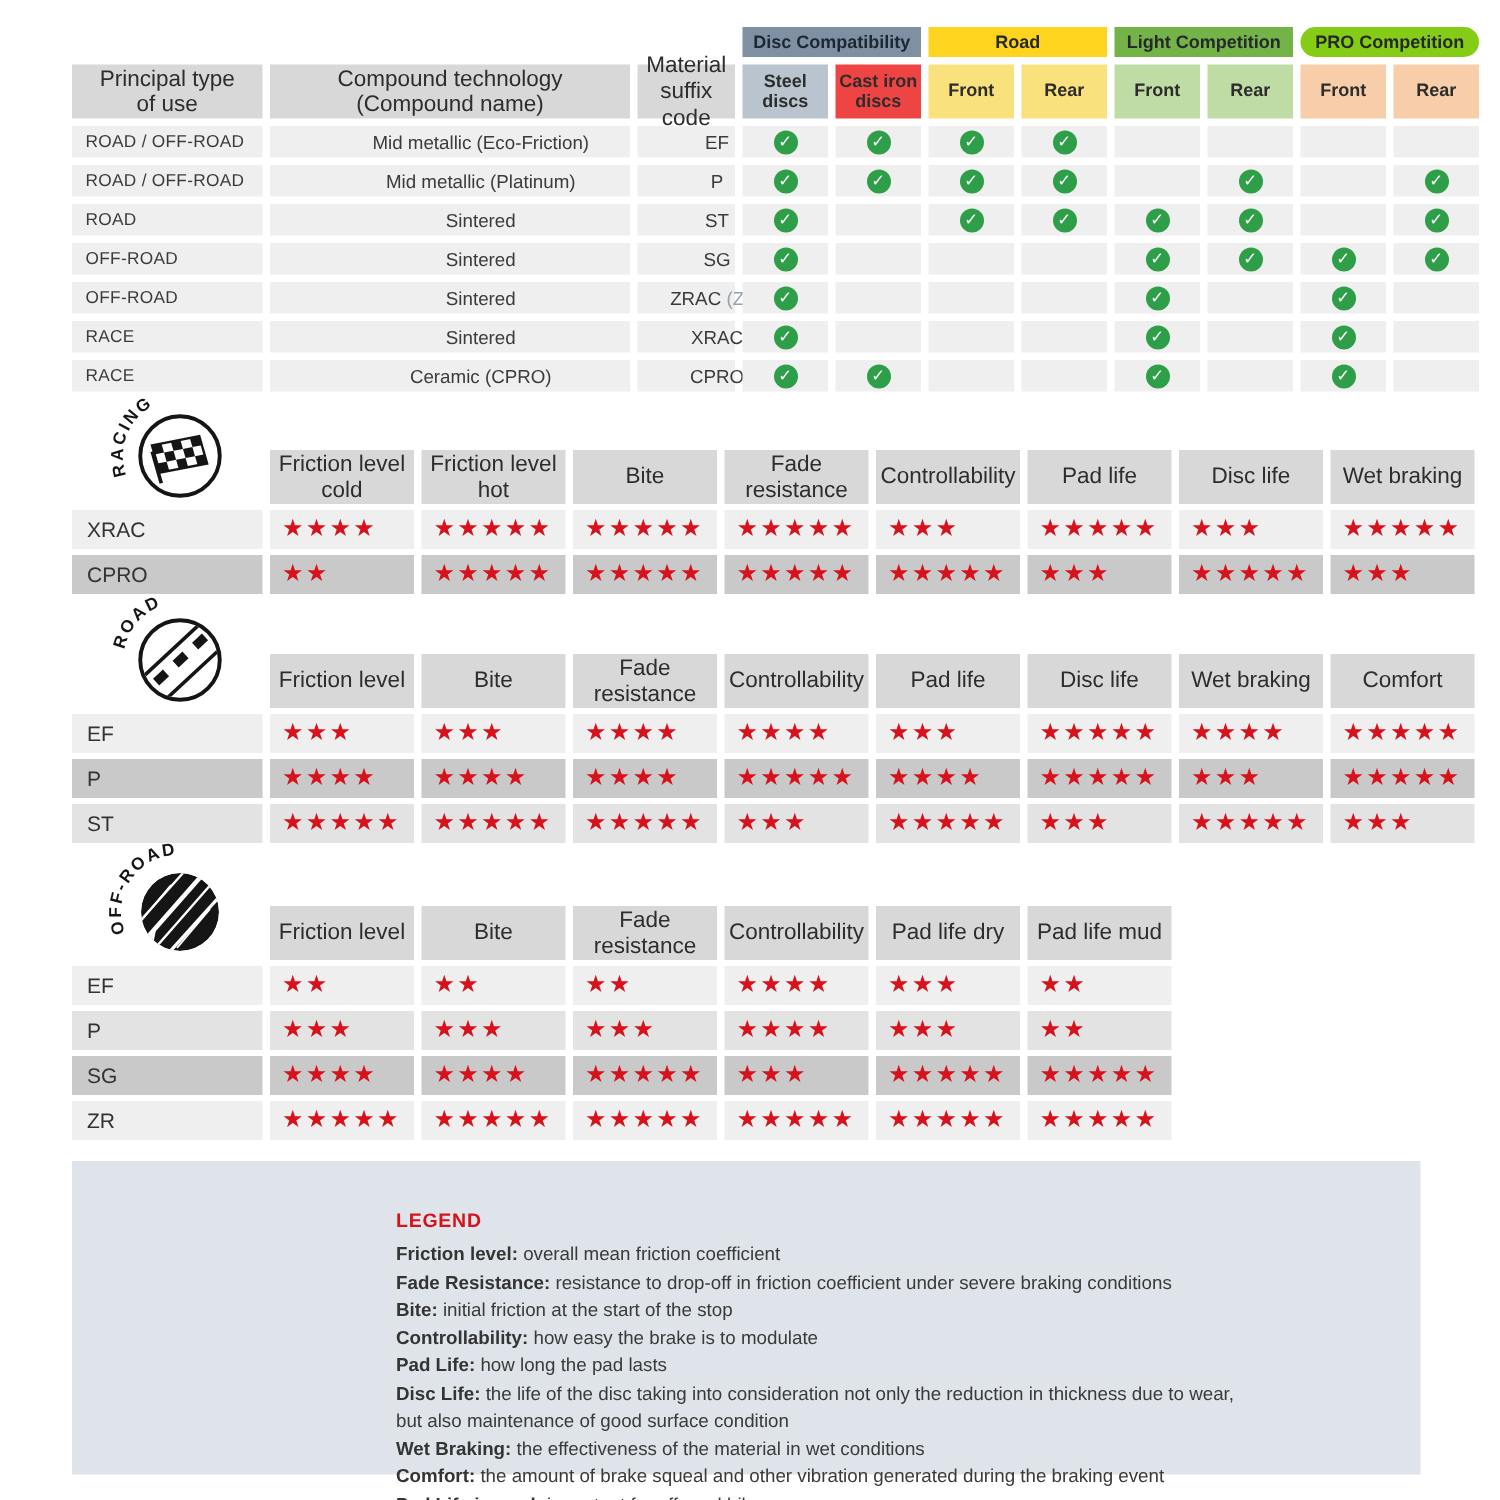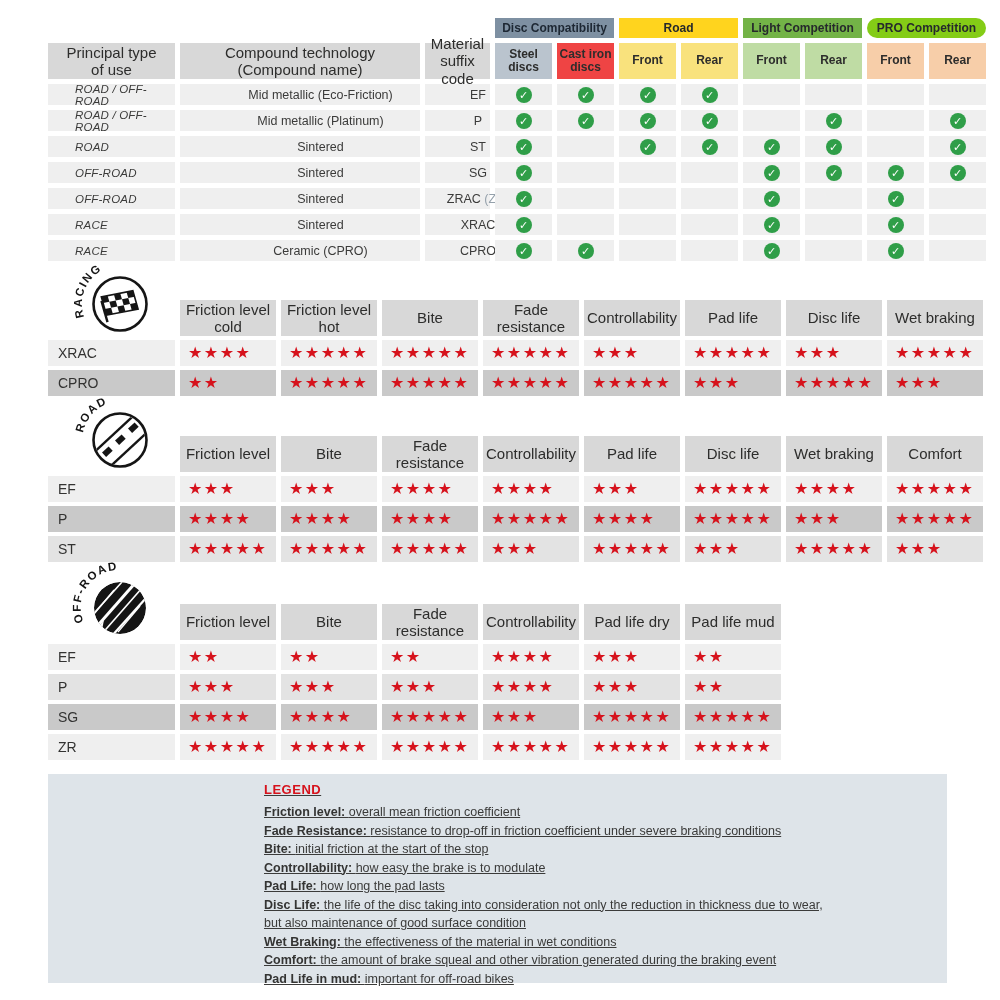--- a/index.html
+++ b/index.html
@@ -12,21 +12,21 @@
               grid-template-rows:20px 36px; grid-auto-rows:21px; gap:5px; width:938px; }
   .gh-spacer { grid-column:span 3; }
   .gh { grid-column:span 2; display:flex; align-items:center; justify-content:center;
         font-weight:bold; font-size:12px; color:#26292c; }
   .gh.disc { color:#1d2733; }
   .hcell { background:#d8d8d8; display:flex; align-items:center; justify-content:center;
            text-align:center; font-weight:normal; font-size:15px; line-height:1.15;
            white-space:pre-line; color:#2d2d2c; padding:1px 2px; }
   .sub { font-weight:bold; font-size:12px; line-height:1.1; }
   .cell { background:#efefef; display:flex; align-items:center; font-size:12px; }
-  .cell.type { padding-left:27px; font-size:11.5px; letter-spacing:.2px;font-style:italic; }
+  .cell.type { padding-left:9px; font-size:11.5px; letter-spacing:.2px; }
   .cell.compound, .cell.code { justify-content:center; font-size:12.5px;padding-left:41px; }
   .cell.code { white-space:pre; }
   .code-suffix { color:#95a1ab; }
   .cell.check { justify-content:center; }
   .tick { width:16px; height:16px; border-radius:50%; background:#2f9e48; color:#fff;
           font-size:11px; font-weight:bold; line-height:16px; text-align:center; display:block; }
 
   
   .section { position:relative; }
   .section.racing { margin-top:39px; }
@@ -41,21 +41,21 @@
                    line-height:1; overflow:hidden; }
   .shade-light { background:#efefef; }
   .shade-medium{ background:#e3e3e3; }
   .shade-dark  { background:#c9c9c9; }
 
   .section-icon { position:absolute; left:22px; top:-50px; width:96px; height:96px; }
   .arc-text { font-weight:bold; font-size:11.5px; letter-spacing:1.6px; fill:#151515; }
 
   
   .legend { margin-top:14px; width:899px; height:209px; background:#dee4e9;
-            padding:8px 20px 0 216px;text-decoration:underline; }
+            padding:32px 20px 0 216px; }
   .legend-title { color:#d6121c; font-weight:bold; font-size:13px; letter-spacing:.5px;
                   margin-bottom:6px; }
   .legend-line { font-size:12.5px; line-height:18.5px; color:#3a3a39; }
   .legend-line b { color:#343433; }
 </style>
 </head>
 <body>
 
 <div class="content">
 

